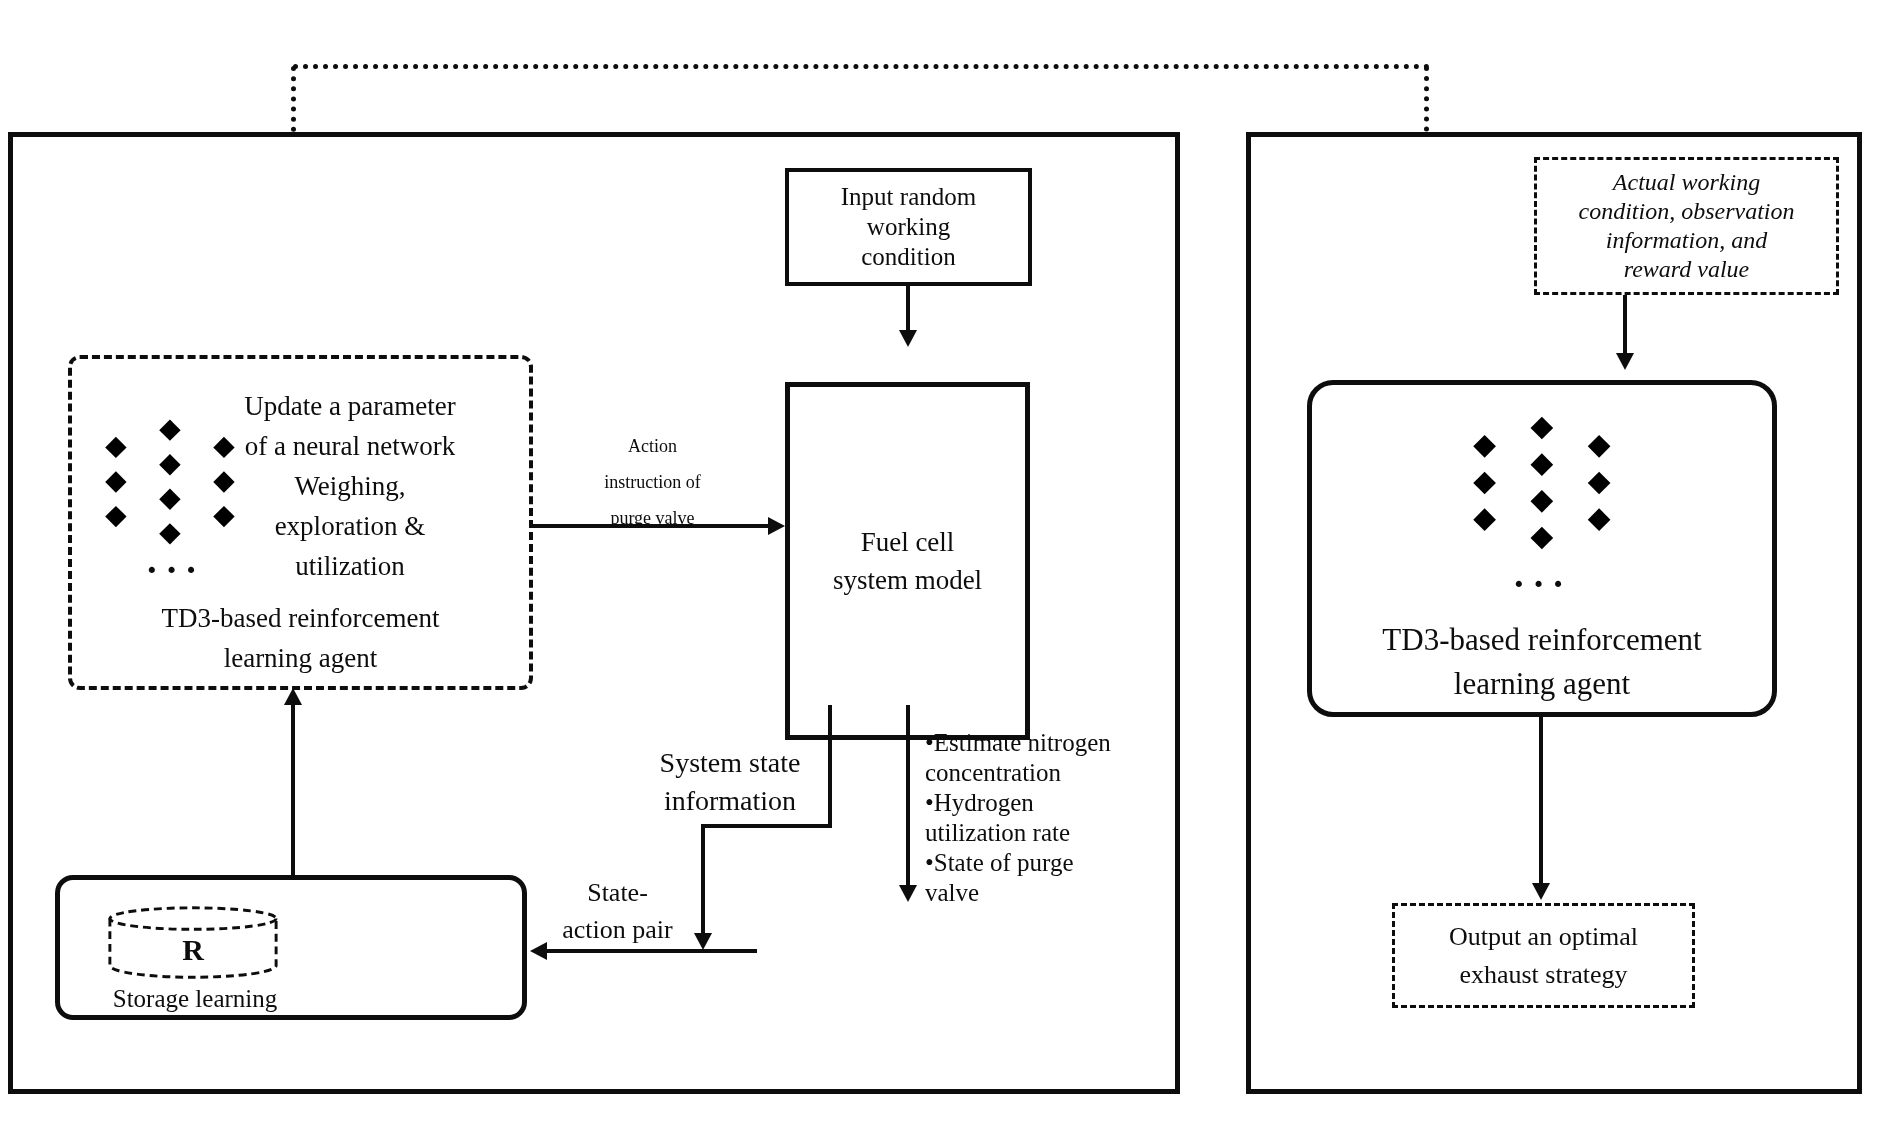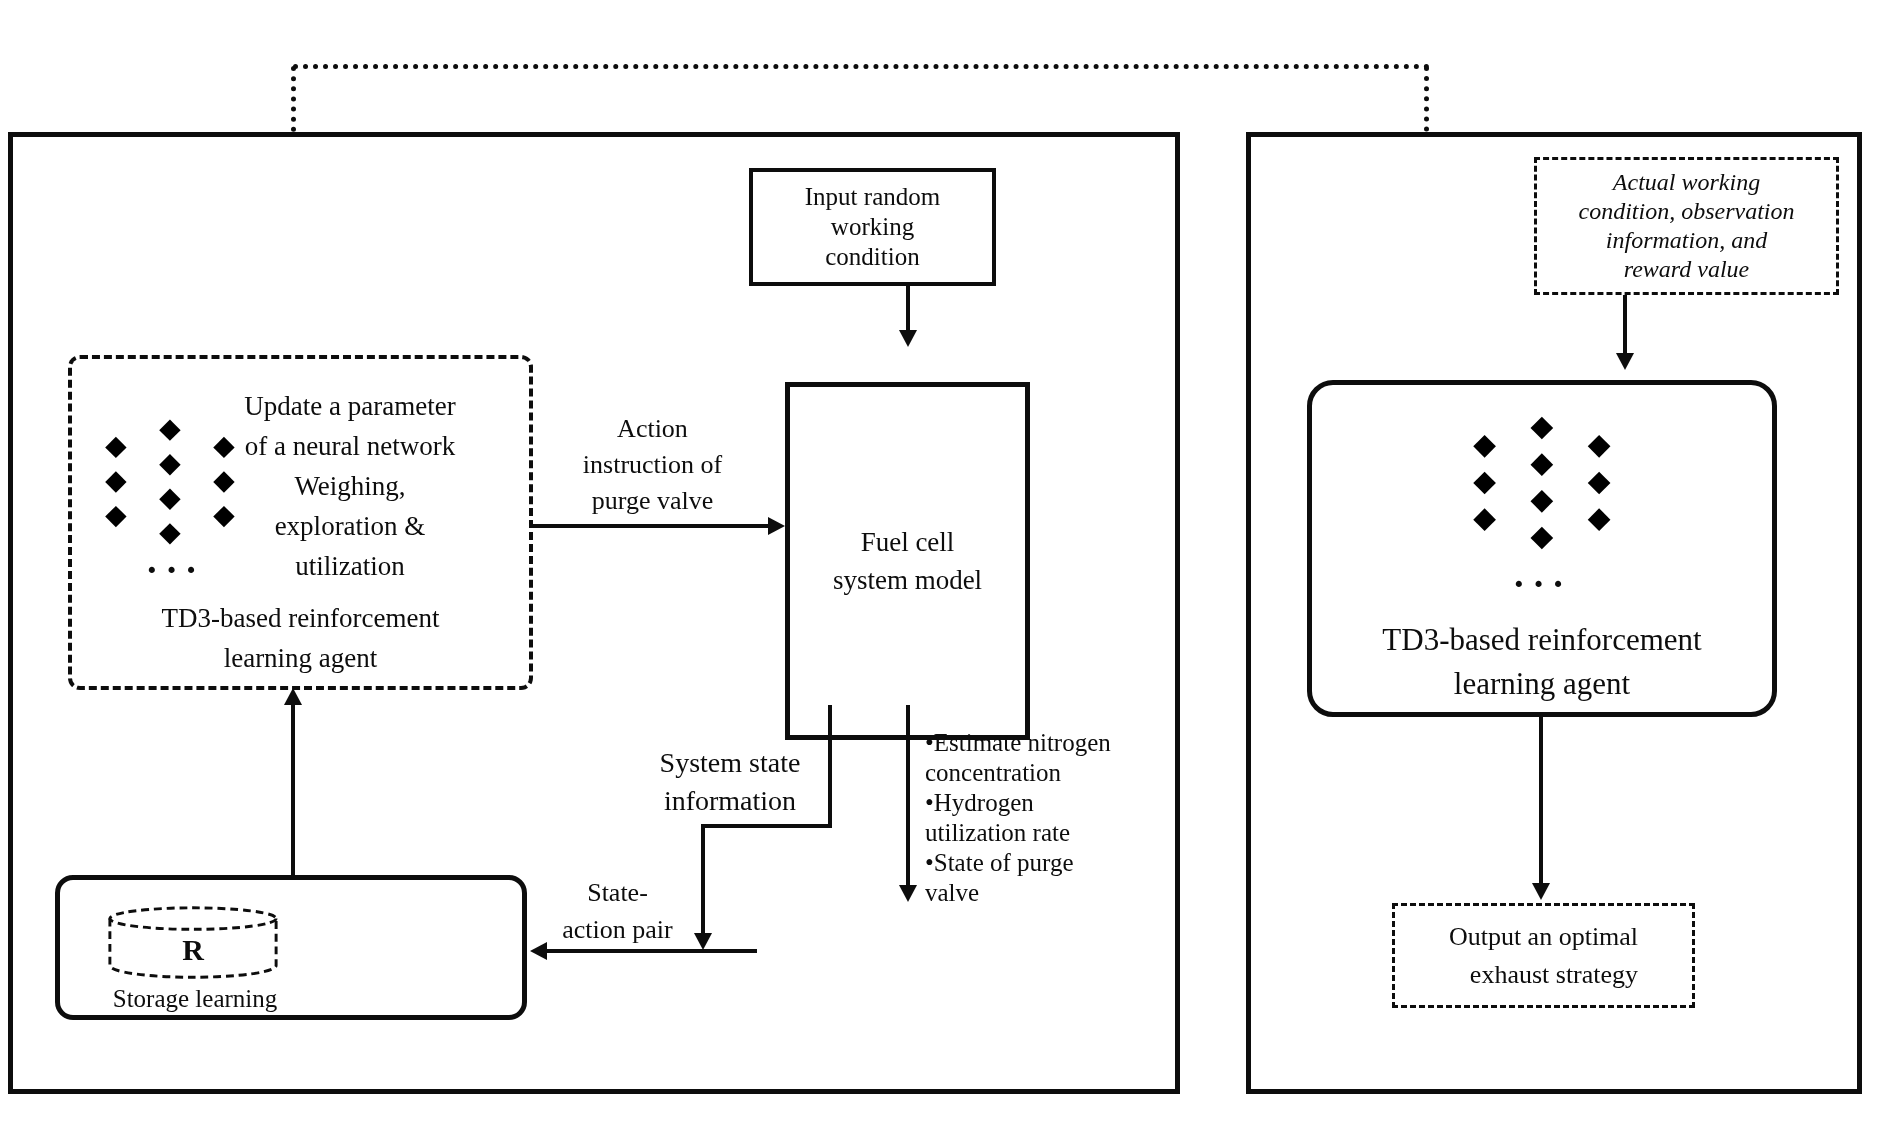--- a/index.html
+++ b/index.html
@@ -91,30 +91,30 @@
     </svg>
   <div class="abs dots" style="left:125px;top:548px;width:100px;">···</div>
   <div class="abs txt" style="left:165px;top:386px;width:370px;font-size:27px;line-height:40px;">Update a parameter
 of a neural network
 Weighing,
 exploration &amp;
 utilization</div>
   <div class="abs txt" style="left:68px;top:598px;width:465px;font-size:27px;line-height:40px;">TD3-based reinforcement
 learning agent</div>
 
-  <div class="abs box-solid flexc txt" style="left:749px;top:168px;width:247px;height:118px;font-size:25px;line-height:30px;">Input random
+  <div class="abs box-solid flexc txt" style="left:785px;top:168px;width:247px;height:118px;font-size:25px;line-height:30px;">Input random
 working
 condition</div>
   <div class="abs line-v" style="left:906px;top:286px;height:48px;"></div>
   <div class="abs ah ah-down" style="left:899px;top:330px;"></div>
 
   <div class="abs box-thick flexc txt" style="left:785px;top:347px;width:245px;height:358px;font-size:27px;line-height:38px;margin-top:35px;">Fuel cell
 system model</div>
 
-  <div class="abs txt" style="left:535px;top:411px;width:235px;font-size:26px;line-height:36px;">Action
+  <div class="abs txt" style="left:535px;top:428px;width:235px;font-size:18px;line-height:36px;">Action
 instruction of
 purge valve</div>
   <div class="abs line-h" style="left:533px;top:524px;width:238px;"></div>
   <div class="abs ah ah-right" style="left:768px;top:517px;"></div>
 
   <div class="abs line-v" style="left:828px;top:705px;height:123px;"></div>
   <div class="abs line-h" style="left:703px;top:824px;width:129px;"></div>
   <div class="abs line-v" style="left:701px;top:824px;height:113px;"></div>
   <div class="abs ah ah-down" style="left:694px;top:933px;"></div>
   <div class="abs txt" style="left:595px;top:744px;width:270px;font-size:28px;line-height:38px;">System state
@@ -159,16 +159,16 @@
   <svg class="abs nn" style="left:1468px;top:412px;" width="150" height="142">
       <use href="#nn-icon"></use>
     </svg>
   <div class="abs dots" style="left:1492px;top:562px;width:100px;">···</div>
   <div class="abs txt" style="left:1307px;top:618px;width:470px;font-size:31px;line-height:44px;">TD3-based reinforcement
 learning agent</div>
 
   <div class="abs line-v" style="left:1539px;top:717px;height:168px;"></div>
   <div class="abs ah ah-down" style="left:1532px;top:883px;"></div>
 
-  <div class="abs box-dashed flexc txt" style="left:1392px;top:903px;width:303px;height:105px;font-size:26px;line-height:38px;text-align:right;">Output an optimal
+  <div class="abs box-dashed flexc txt" style="left:1392px;top:903px;width:303px;height:105px;font-size:26px;line-height:38px;">Output an optimal
 exhaust strategy</div>
 
 </div>
 
 </body></html>

